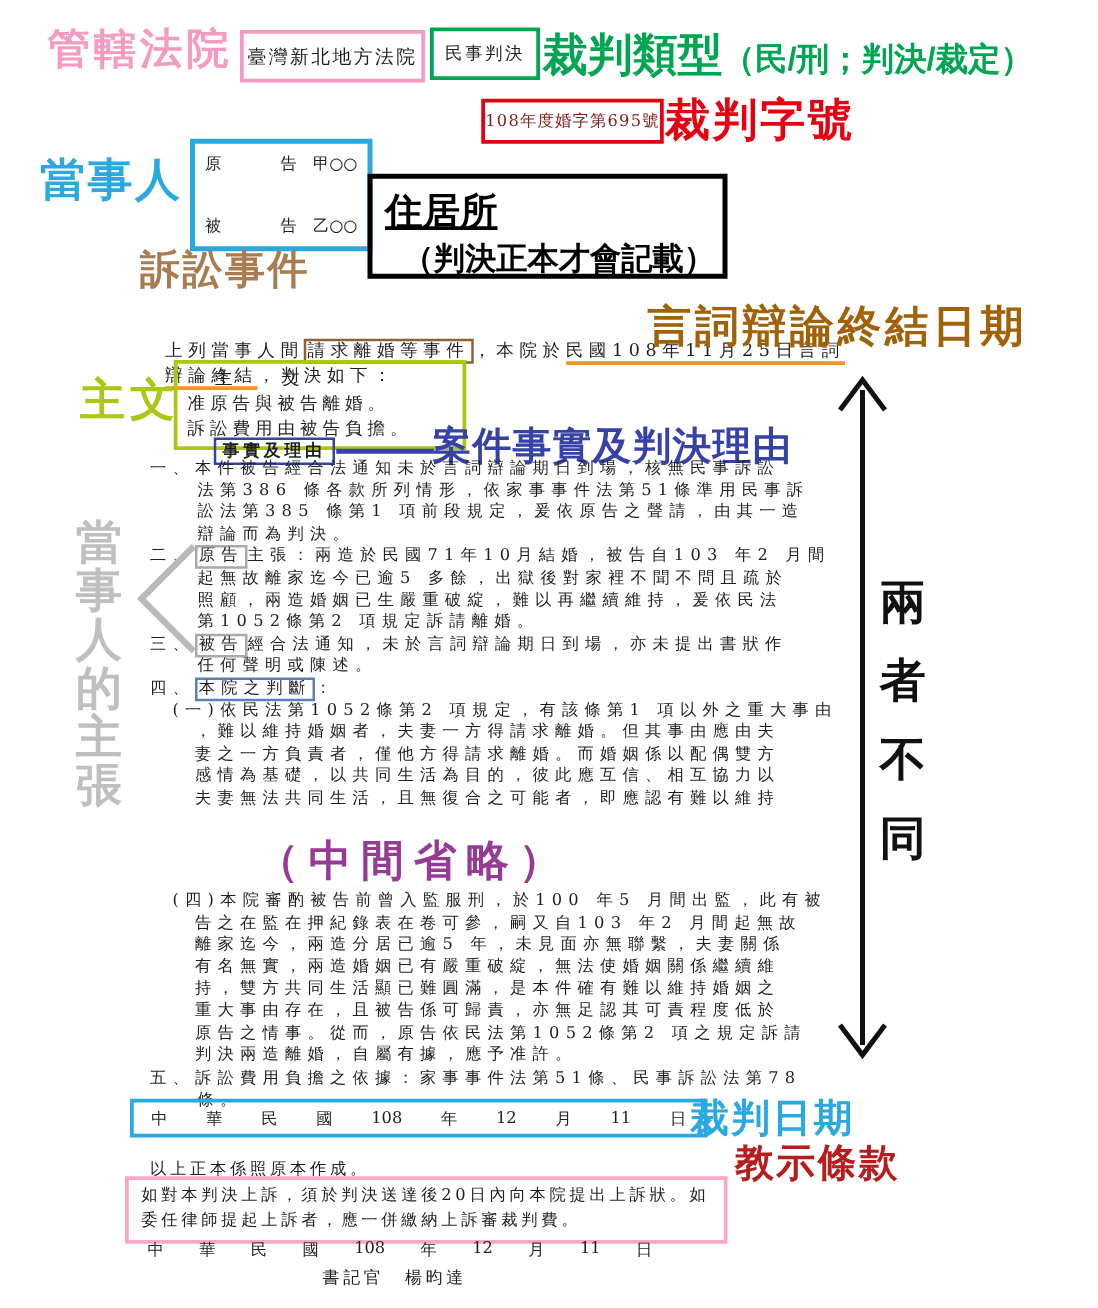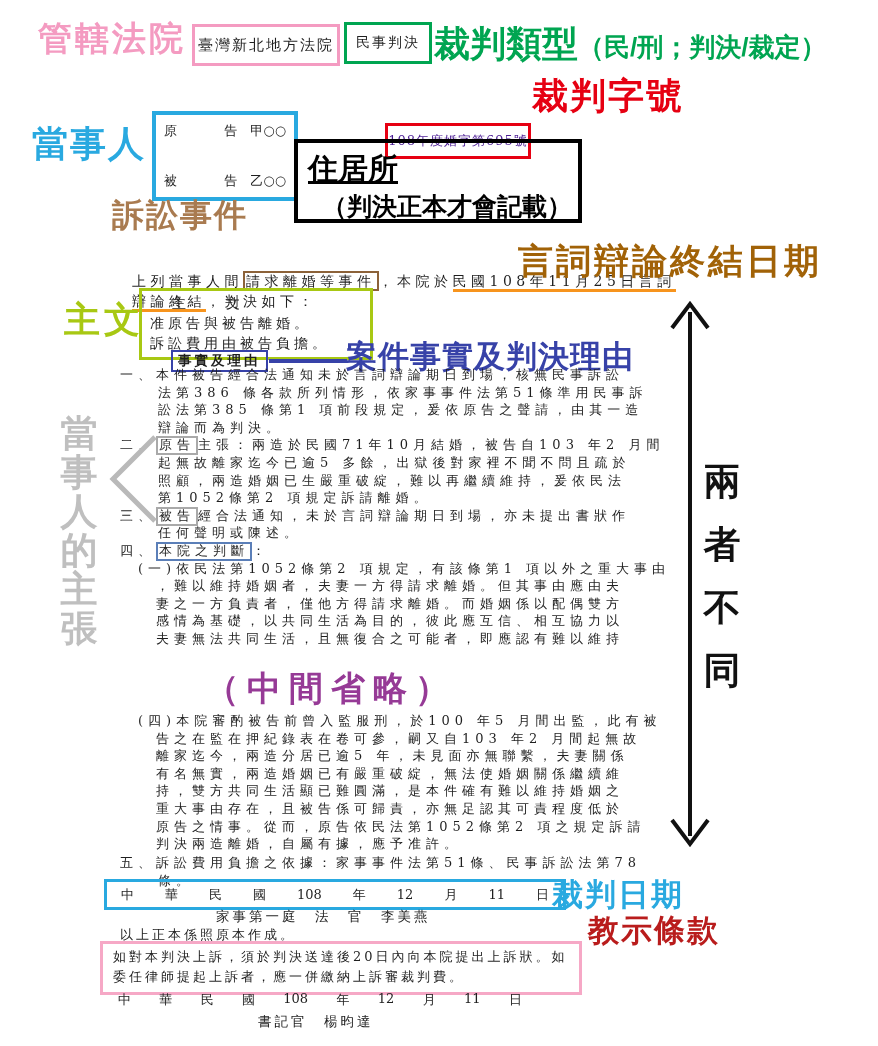--- a/index.html
+++ b/index.html
@@ -11,21 +11,21 @@
 
   
   #lbl-jurisdiction{left:38px;top:16px;font-size:34px;color:#F49BC1;letter-spacing:3px;}
   #box-court{left:192px;top:24px;width:142px;height:36px;border:3px solid #F49BC1;
              display:flex;align-items:center;justify-content:center;font-size:15px;letter-spacing:2px;}
   #box-doctype{left:344px;top:22px;width:82px;height:36px;border:3px solid #00A551;
                display:flex;align-items:center;justify-content:center;font-size:14px;letter-spacing:2px;}
   #lbl-doctype{left:434px;top:20px;font-size:36px;color:#00A551;}
   #lbl-doctype .note{font-size:26px;}
   #box-caseno{left:385px;top:79px;width:140px;height:30px;border:3px solid #E60012;
-              display:flex;align-items:center;justify-content:center;font-size:13px;color:#4c1d95;letter-spacing:1px;margin-top:44px;}
+              display:flex;align-items:center;justify-content:center;font-size:13px;color:#7f1d1d;letter-spacing:1px;}
   #lbl-caseno{left:532px;top:72px;font-size:36px;color:#E60012;letter-spacing:2px;}
 
   
   #lbl-parties{left:32px;top:120px;font-size:36px;color:#29A9E0;letter-spacing:2px;}
   #box-parties{left:152px;top:111px;width:122px;height:68px;border:4px solid #29A9E0;
                display:flex;flex-direction:column;justify-content:space-between;padding:7px 8px;box-sizing:content-box;}
   #box-parties .row{display:flex;justify-content:space-between;font-size:13px;}
   #box-residence{left:294px;top:139px;width:288px;height:84px;border:4px solid #000;
                  padding:6px 0 0 10px;box-sizing:border-box;color:#000;}
   #box-residence .t1{font-size:30px;font-weight:bold;text-decoration:underline;}
@@ -207,21 +207,20 @@
     <span>國</span>
     <span>108</span>
     <span>年</span>
     <span>12</span>
     <span>月</span>
     <span>11</span>
     <span>日</span>
   </div>
   <div class="abs lbl" id="lbl-judgdate">裁判日期</div>
 
-  <div class="abs doc" id="judge-line">家事第一庭　法　官　李美燕</div>
   <div class="abs doc" id="certified-line">以上正本係照原本作成。</div>
 
   <div class="abs doc" id="box-appeal">
     <div>如對本判決上訴，須於判決送達後20日內向本院提出上訴狀。如</div>
     <div>委任律師提起上訴者，應一併繳納上訴審裁判費。</div>
   </div>
   <div class="abs lbl" id="lbl-appeal">教示條款</div>
 
   <div class="abs doc" id="date-line2">
     <span>中</span>

